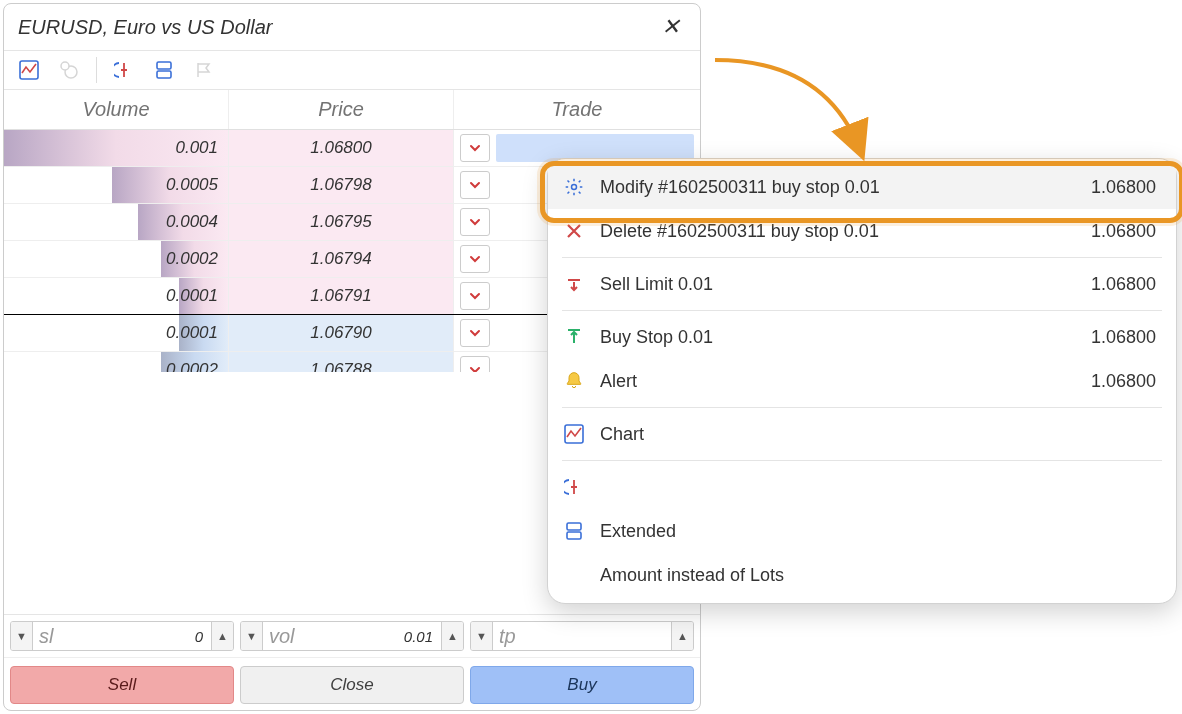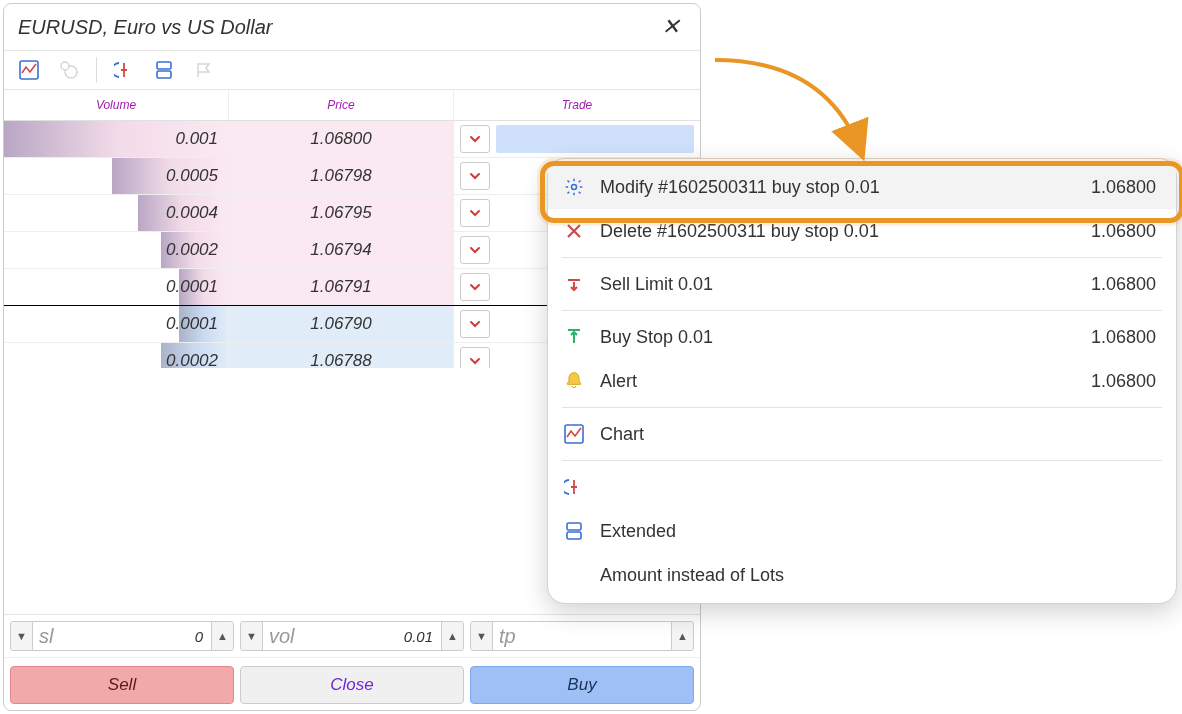--- a/index.html
+++ b/index.html
@@ -60,22 +60,22 @@
   .vsep { width: 1px; height: 26px; background: #ddd; }
 
   
   .dom-header {
     display: flex;
     border-bottom: 1px solid #e0e0e0;
   }
   .dom-header > div {
     padding: 8px 0;
     text-align: center;
-    color: #a21caf;
-    font-size: 12px;
+    color: #737373;
+    font-size: 20px;
   }
   .col-vol   { width: 225px; border-right: 1px solid #eee; }
   .col-price { width: 225px; border-right: 1px solid #eee; }
   .col-trade { flex: 1; }
 
   .dom-body { flex: 1; overflow: hidden; }
   .dom-row {
     display: flex;
     height: 37px;
     border-bottom: 1px solid #eee;
@@ -193,21 +193,21 @@
     height: 38px;
     border-radius: 4px;
     display: flex;
     align-items: center;
     justify-content: center;
     font-size: 17px;
     cursor: pointer;
     border: 1px solid #ccc;
   }
   .big-btn.sell  { background: #f2a9a9; border-color: #e28888; color: #5a1b1b; }
-  .big-btn.close { background: #f0f0f0; color: #6d28d9; }
+  .big-btn.close { background: #f0f0f0; color: #404040; }
   .big-btn.buy   { background: #9fc0f7; border-color: #7fa8ea; color: #1b355a; }
 
   
   .ctx-menu {
     position: absolute;
     left: 547px;
     top: 158px;
     width: 630px;
     background: #fff;
     border: 1px solid #d2d2d2;

